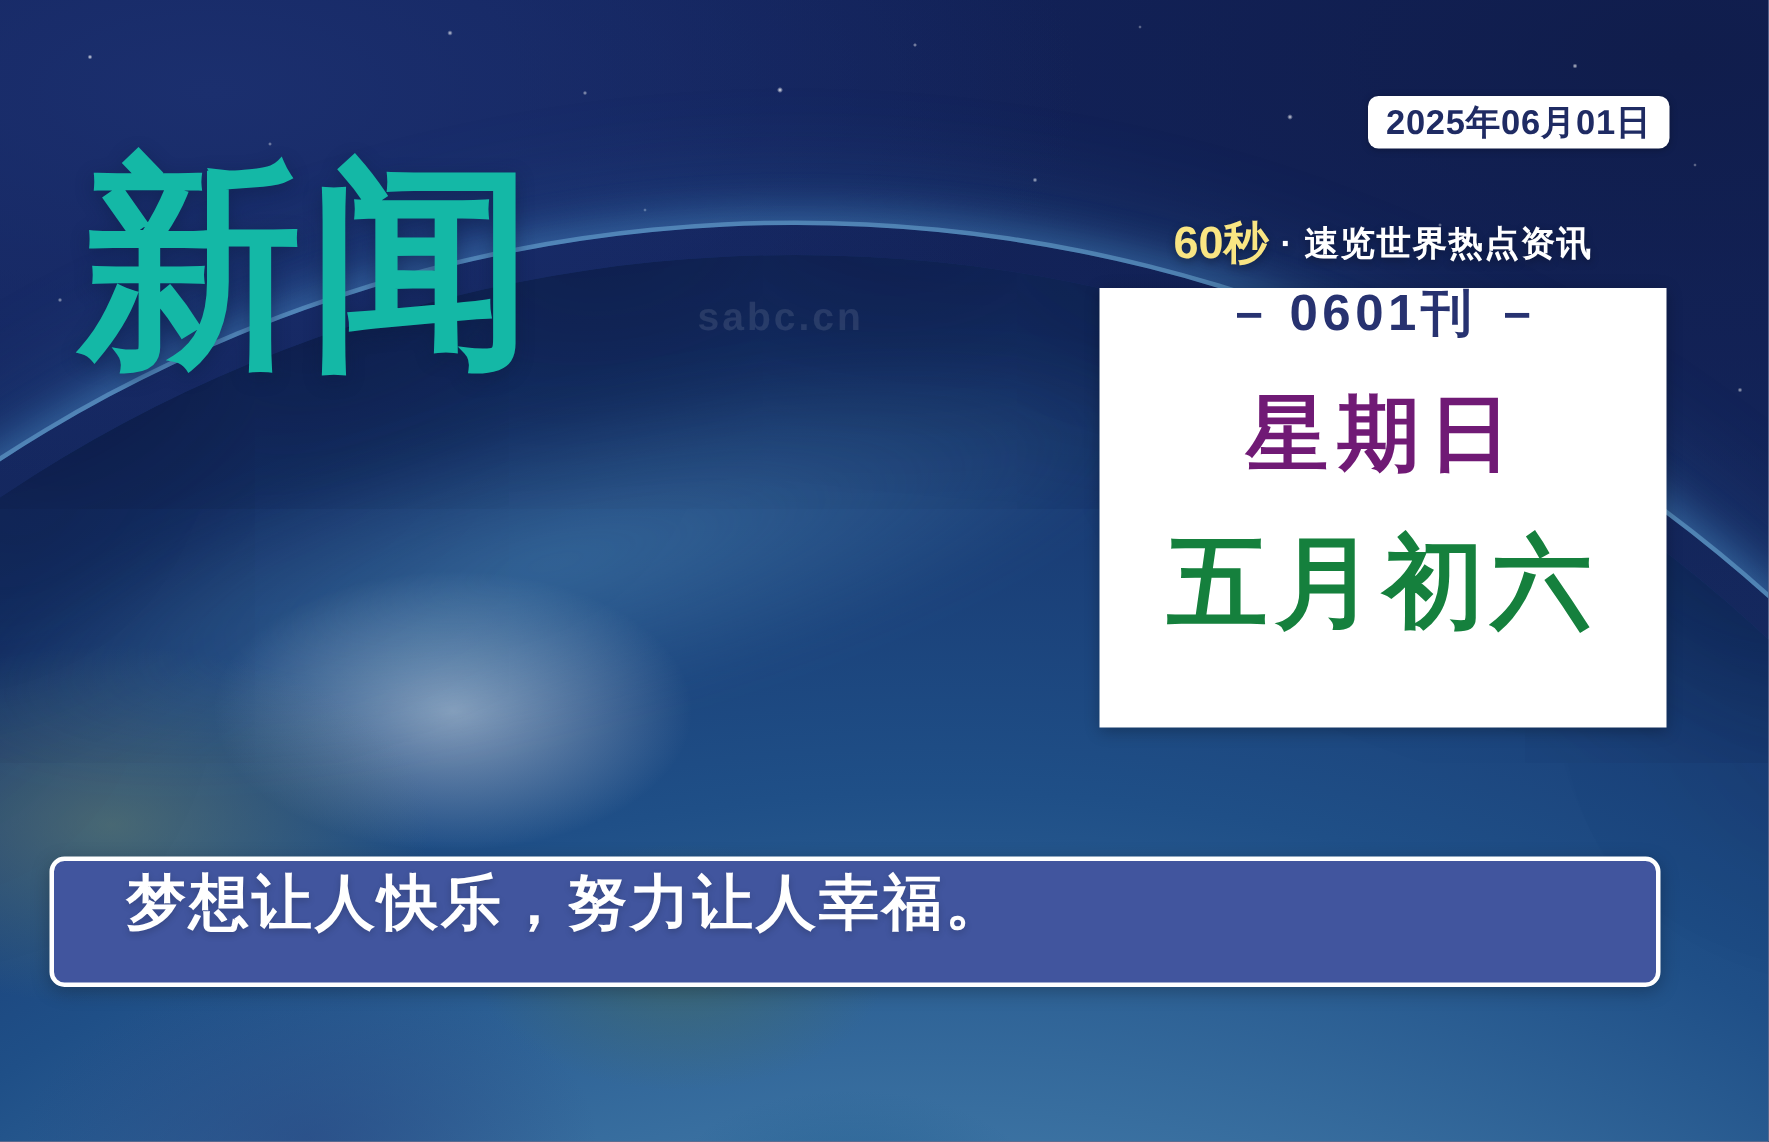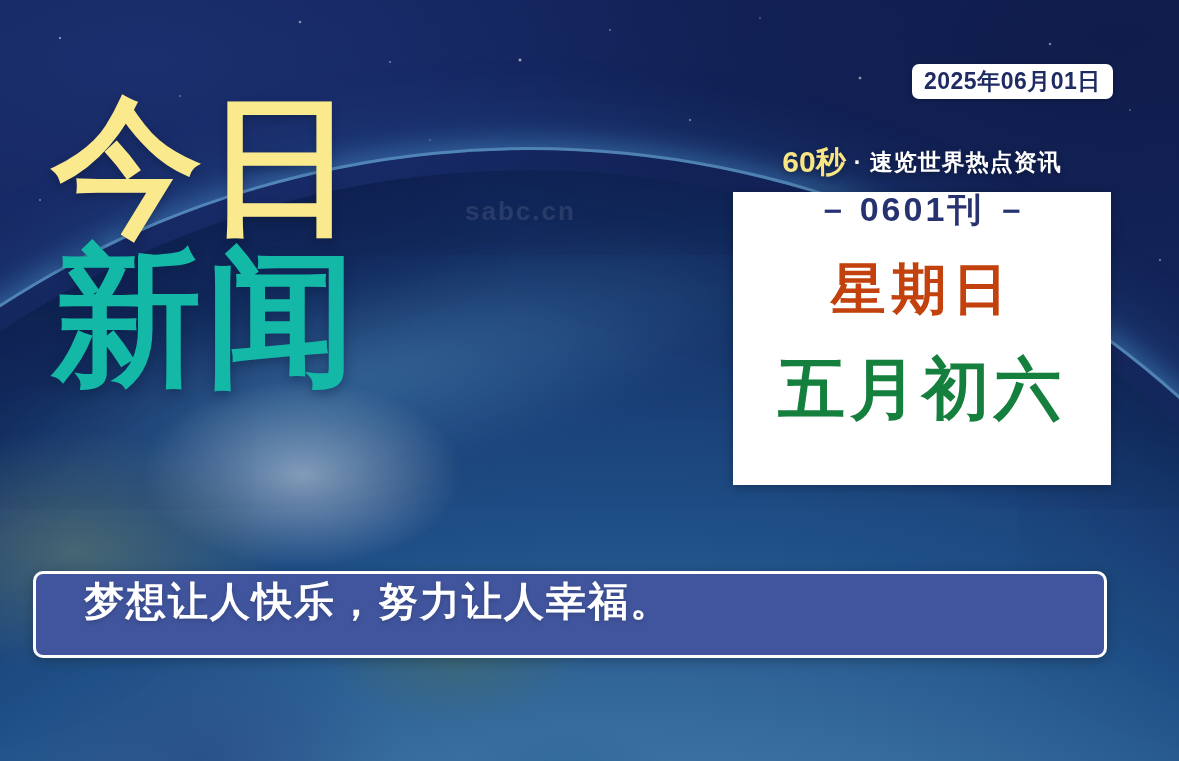--- a/index.html
+++ b/index.html
@@ -193,21 +193,21 @@
   }
   .issue {
     color:#273270;
     font-size:34px;
     font-weight:700;
     letter-spacing:3px;
     line-height:1;
   }
   .issue .dash { font-weight:700; letter-spacing:0; padding:0 10px; }
   .weekday {
-    color:#c2410c;
+    color:#701a75;
     font-size:55px;
     font-weight:700;
     letter-spacing:6px;
     line-height:1;
     margin-top:36px;
   }
   .lunar {
     color:#15803d;
     font-size:67px;
     font-weight:700;
@@ -259,21 +259,20 @@
   <div class="planet-wrap">
     <div class="atmos"></div>
     <div class="atmos-band"></div>
     <div class="planet"></div>
     <div class="limb-haze"></div>
   </div>
 
   <div class="watermark">sabc.cn</div>
 
   <div class="title-block">
-    <div class="cn-title title-1">今日</div>
     <div class="cn-title title-2">新闻</div>
   </div>
 
   <div class="date-badge">2025年06月01日</div>
 
   <div class="tagline">
     <span class="tag-60">60秒</span>
     <span class="tag-rest">· 速览世界热点资讯</span>
   </div>
 

